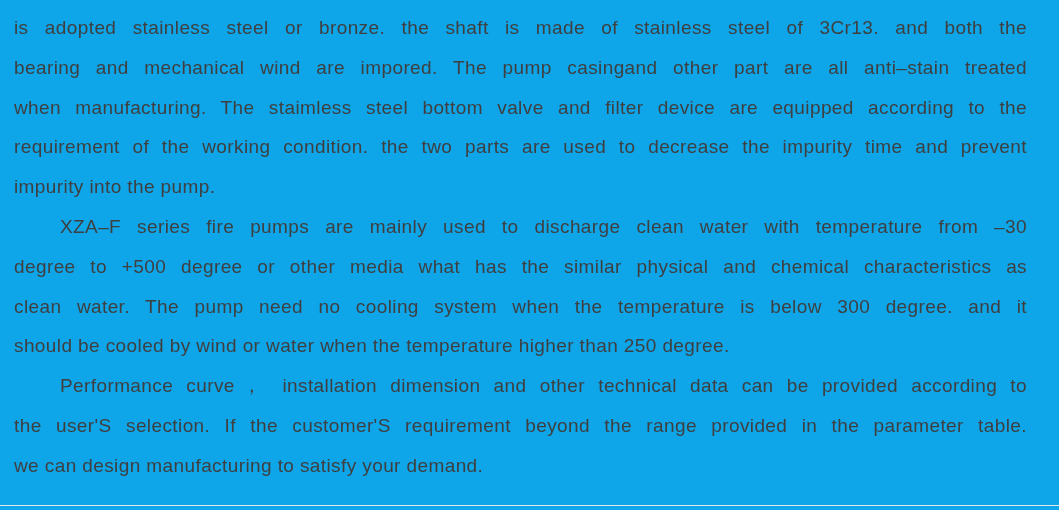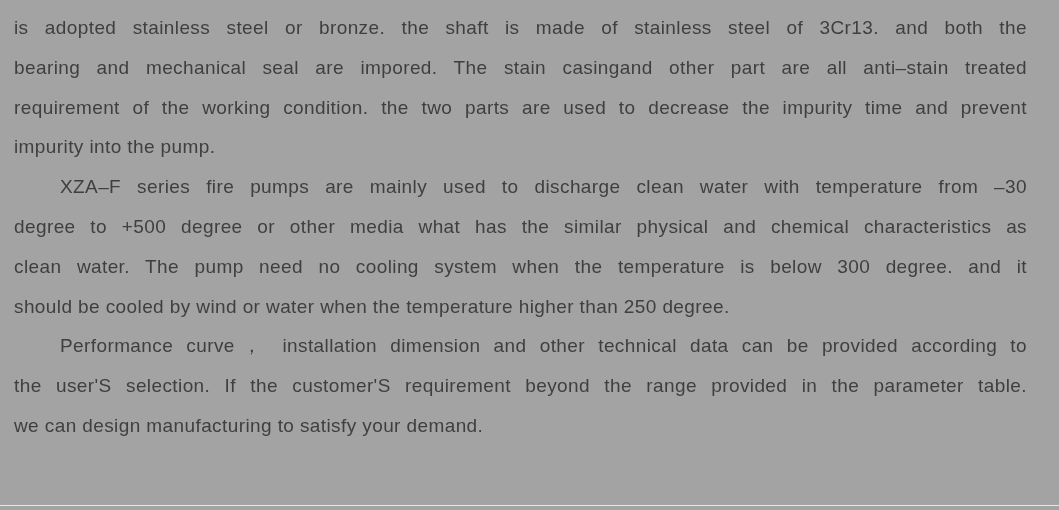--- a/index.html
+++ b/index.html
@@ -4,21 +4,21 @@
 <style>
   html, body {
     margin: 0;
     padding: 0;
     background: #ffffff;
   }
   .page {
     position: relative;
     width: 1059px;
     height: 510px;
-    background: #a3a3a3;
+    background: #0ea5e9;
     overflow: hidden;
     font-family: "Liberation Sans", "DejaVu Sans", sans-serif;
   }
   .text-block {
     position: absolute;
     top: 8px;
     left: 14px;
     right: 32px;
     color: #3f3f3f;
     font-size: 19px;
@@ -47,21 +47,22 @@
   }
 </style>
 </head>
 <body>
 
 <div class="page">
   <div class="text-block">
 
     <div>
       <div class="line">is  adopted stainless steel or bronze. the shaft is made of stainless steel of 3Cr13. and both the</div>
-      <div class="line">bearing  and mechanical seal are impored. The stain casingand other part are all anti–stain treated</div>
+      <div class="line">bearing  and mechanical wind are impored. The pump casingand other part are all anti–stain treated</div>
+      <div class="line">when manufacturing. The staimless steel bottom valve and filter device are equipped according to the</div>
       <div class="line">requirement of the working condition. the two parts are used to decrease the impurity time and prevent</div>
       <div class="line plain">impurity into the pump.</div>
     </div>
 
     <div>
       <div class="line indent">XZA–F series fire pumps are mainly used to discharge clean water with temperature from –30</div>
       <div class="line">degree to +500 degree or other media what has the similar physical and chemical characteristics as</div>
       <div class="line">clean water.  The pump need no cooling system when the temperature is below 300 degree. and it</div>
       <div class="line plain">should be cooled by wind or water when the temperature higher than 250 degree.</div>
     </div>

